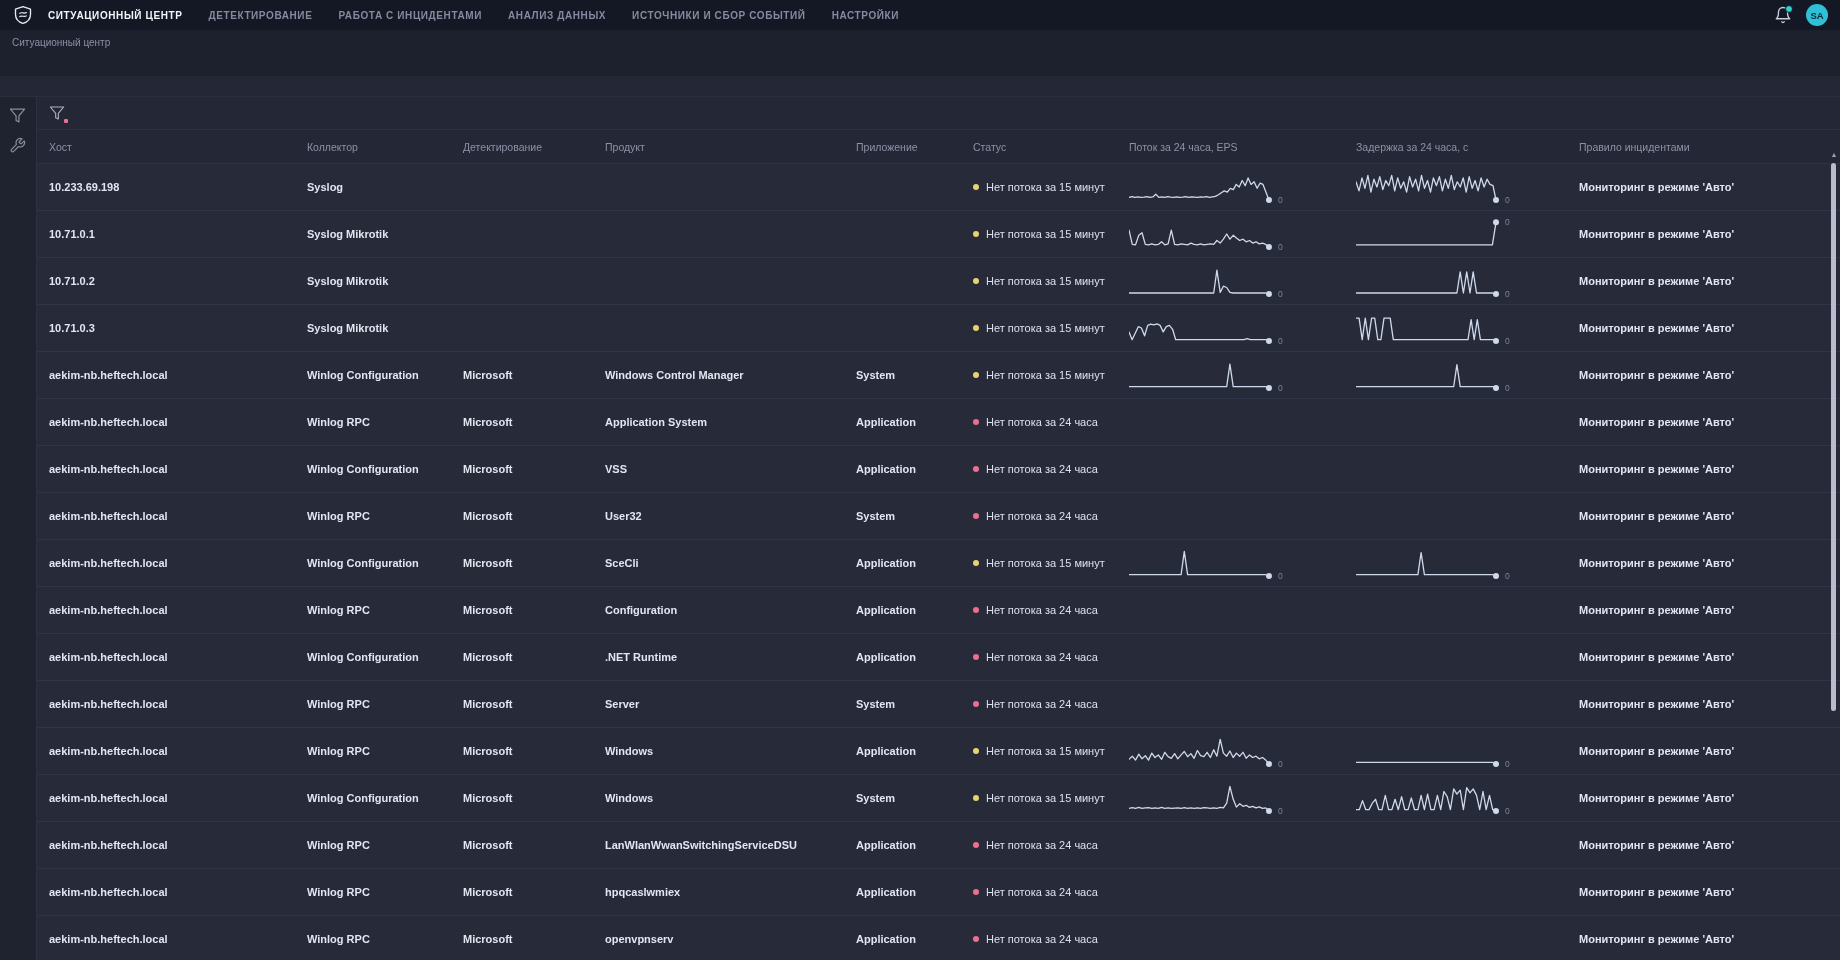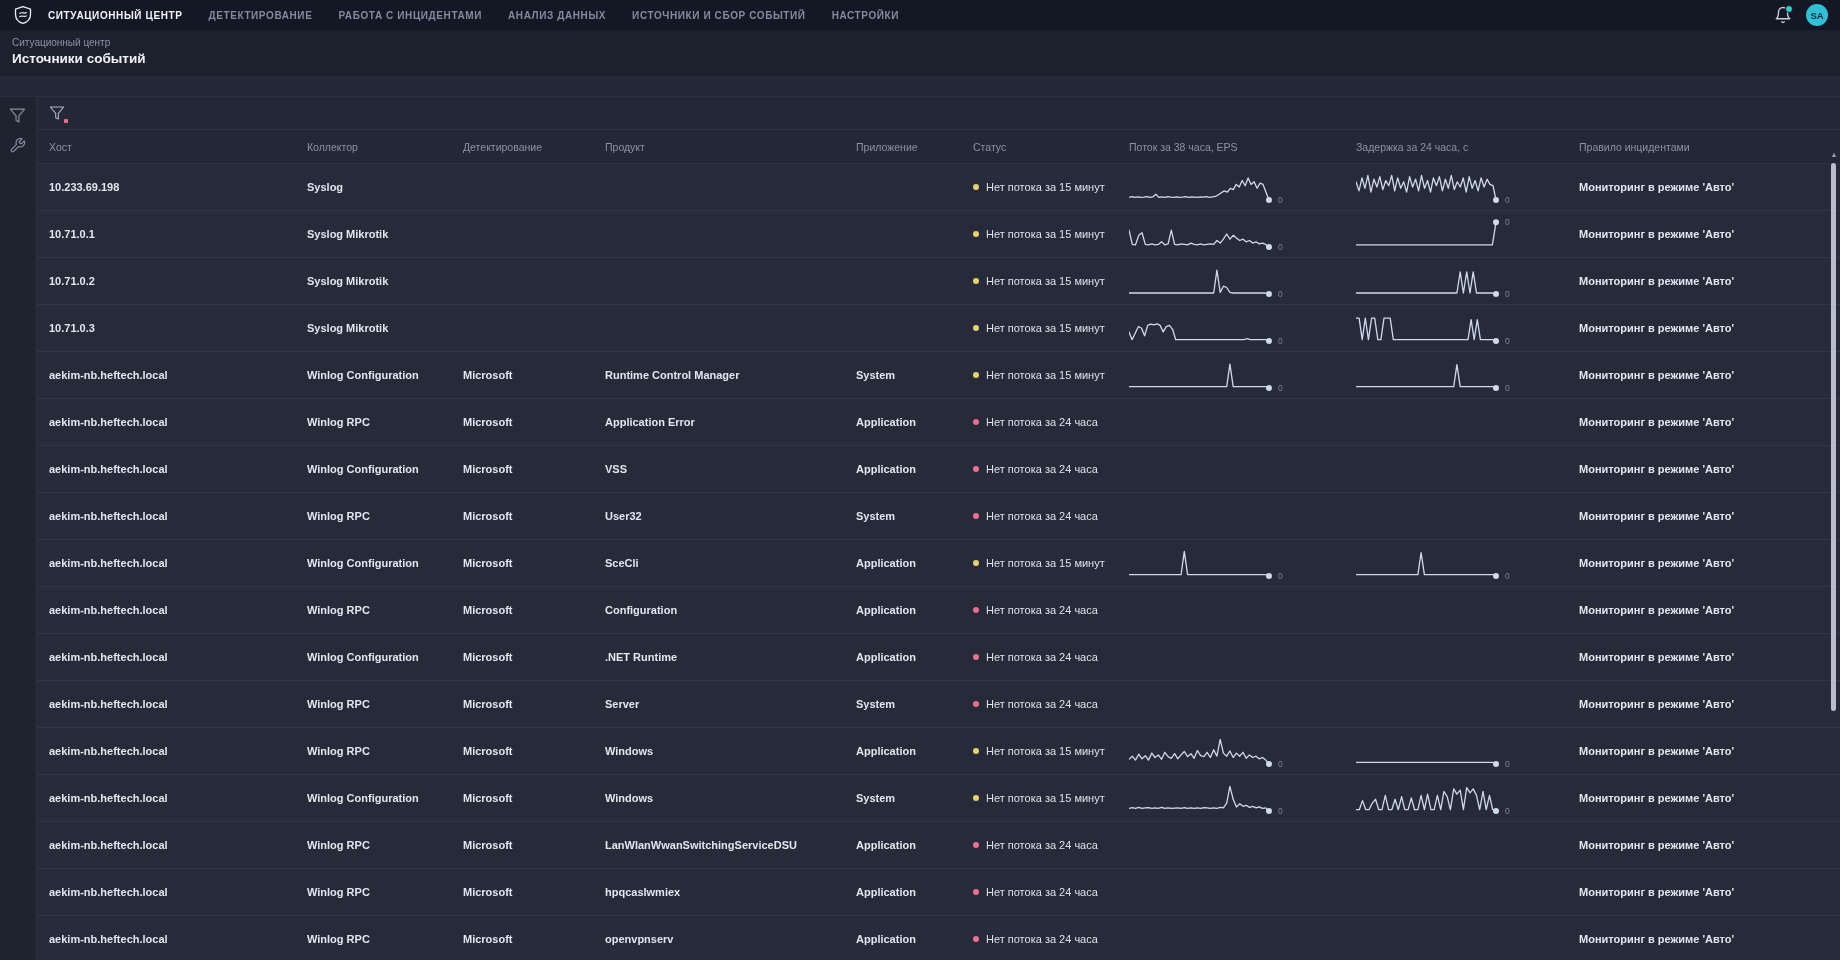--- a/index.html
+++ b/index.html
@@ -112,21 +112,20 @@
         <path d="M10.3 21a1.94 1.94 0 0 0 3.4 0"></path>
       </svg>
       <span class="dot"></span>
     </div>
     <div class="avatar">SA</div>
   </div>
 </div>
 
 <div class="crumb-bar">
   <div class="crumb-parent">Ситуационный центр</div>
-  <div class="crumb-title">Источники событий</div>
 </div>
 
 <div class="main">
   <div class="side">
     <div class="icon-btn">
       <svg width="17" height="17" viewBox="0 0 24 24" fill="none" stroke="#9aa0b4" stroke-width="1.7" stroke-linejoin="round">
         <polygon points="22 3 2 3 10 12.46 10 19 14 21 14 12.46 22 3"></polygon>
       </svg>
     </div>
     <div class="icon-btn">
@@ -146,21 +145,21 @@
       </div>
     </div>
 
     <div class="thead">
         <div class="th">Хост</div>
         <div class="th">Коллектор</div>
         <div class="th">Детектирование</div>
         <div class="th">Продукт</div>
         <div class="th">Приложение</div>
         <div class="th">Статус</div>
-        <div class="th">Поток за 38 часа, EPS</div>
+        <div class="th">Поток за 24 часа, EPS</div>
         <div class="th">Задержка за 24 часа, с</div>
         <div class="th">Правило инцидентами</div>
       </div>
     <div class="rows">
         <div class="row">
           <div class="cell">10.233.69.198</div>
           <div class="cell">Syslog</div>
           <div class="cell"></div>
           <div class="cell"></div>
           <div class="cell"></div>
@@ -243,21 +242,21 @@
               <polyline points="0.0,8.1 3.1,8.1 6.2,29.7 9.3,8.1 12.4,29.7 15.6,8.1 18.7,8.1 21.8,29.7 24.9,29.7 28.0,8.1 31.1,8.1 34.2,8.1 37.3,29.7 40.4,29.7 43.6,29.7 46.7,29.7 49.8,29.7 52.9,29.7 56.0,29.7 59.1,29.7 62.2,29.7 65.3,29.7 68.4,29.7 71.6,29.7 74.7,29.7 77.8,29.7 80.9,29.7 84.0,29.7 87.1,29.7 90.2,29.7 93.3,29.7 96.4,29.7 99.6,29.7 102.7,29.7 105.8,29.7 108.9,29.7 112.0,29.7 115.1,9.7 118.2,29.7 121.3,9.7 124.4,29.7 127.6,29.7 130.7,29.7 133.8,29.7 136.9,29.7 140.0,31.0" fill="none" stroke="#cfd9ec" stroke-width="1.3" stroke-linejoin="round" stroke-linecap="round"></polyline>
               <circle cx="140" cy="31" r="3" fill="#cfd9ec"></circle>
               <text x="149" y="34" fill="#7d8499" font-size="8.5" font-family="&quot;Liberation Sans&quot;, sans-serif">0</text>
             </svg></div>
           <div class="cell">Мониторинг в режиме 'Авто'</div>
         </div>
         <div class="row">
           <div class="cell">aekim-nb.heftech.local</div>
           <div class="cell">Winlog Configuration</div>
           <div class="cell">Microsoft</div>
-          <div class="cell">Runtime Control Manager</div>
+          <div class="cell">Windows Control Manager</div>
           <div class="cell">System</div>
           <div class="cell status">
             <span class="sdot" style="background: rgb(231, 211, 110);"></span>
             <span>Нет потока за 15 минут</span>
           </div>
           <div class="spark-cell"><svg width="165" height="36">
               <polyline points="0.0,29.7 3.3,29.7 6.5,29.7 9.8,29.7 13.0,29.7 16.3,29.7 19.5,29.7 22.8,29.7 26.0,29.7 29.3,29.7 32.6,29.7 35.8,29.7 39.1,29.7 42.3,29.7 45.6,29.7 48.8,29.7 52.1,29.7 55.3,29.7 58.6,29.7 61.9,29.7 65.1,29.7 68.4,29.7 71.6,29.7 74.9,29.7 78.1,29.7 81.4,29.7 84.7,29.7 87.9,29.7 91.2,29.7 94.4,29.7 97.7,29.7 100.9,7.1 104.2,29.7 107.4,29.7 110.7,29.7 114.0,29.7 117.2,29.7 120.5,29.7 123.7,29.7 127.0,29.7 130.2,29.7 133.5,29.7 136.7,29.7 140.0,31.0" fill="none" stroke="#cfd9ec" stroke-width="1.3" stroke-linejoin="round" stroke-linecap="round"></polyline>
               <circle cx="140" cy="31" r="3" fill="#cfd9ec"></circle>
               <text x="149" y="34" fill="#7d8499" font-size="8.5" font-family="&quot;Liberation Sans&quot;, sans-serif">0</text>
             </svg></div>
@@ -265,21 +264,21 @@
               <polyline points="0.0,29.7 3.3,29.7 6.5,29.7 9.8,29.7 13.0,29.7 16.3,29.7 19.5,29.7 22.8,29.7 26.0,29.7 29.3,29.7 32.6,29.7 35.8,29.7 39.1,29.7 42.3,29.7 45.6,29.7 48.8,29.7 52.1,29.7 55.3,29.7 58.6,29.7 61.9,29.7 65.1,29.7 68.4,29.7 71.6,29.7 74.9,29.7 78.1,29.7 81.4,29.7 84.7,29.7 87.9,29.7 91.2,29.7 94.4,29.7 97.7,29.7 100.9,7.6 104.2,29.7 107.4,29.7 110.7,29.7 114.0,29.7 117.2,29.7 120.5,29.7 123.7,29.7 127.0,29.7 130.2,29.7 133.5,29.7 136.7,29.7 140.0,31.0" fill="none" stroke="#cfd9ec" stroke-width="1.3" stroke-linejoin="round" stroke-linecap="round"></polyline>
               <circle cx="140" cy="31" r="3" fill="#cfd9ec"></circle>
               <text x="149" y="34" fill="#7d8499" font-size="8.5" font-family="&quot;Liberation Sans&quot;, sans-serif">0</text>
             </svg></div>
           <div class="cell">Мониторинг в режиме 'Авто'</div>
         </div>
         <div class="row">
           <div class="cell">aekim-nb.heftech.local</div>
           <div class="cell">Winlog RPC</div>
           <div class="cell">Microsoft</div>
-          <div class="cell">Application Error</div>
+          <div class="cell">Application System</div>
           <div class="cell">Application</div>
           <div class="cell status">
             <span class="sdot" style="background: rgb(238, 110, 143);"></span>
             <span>Нет потока за 24 часа</span>
           </div>
           <div class="spark-cell"></div>
           <div class="spark-cell"></div>
           <div class="cell">Мониторинг в режиме 'Авто'</div>
         </div>
         <div class="row">

